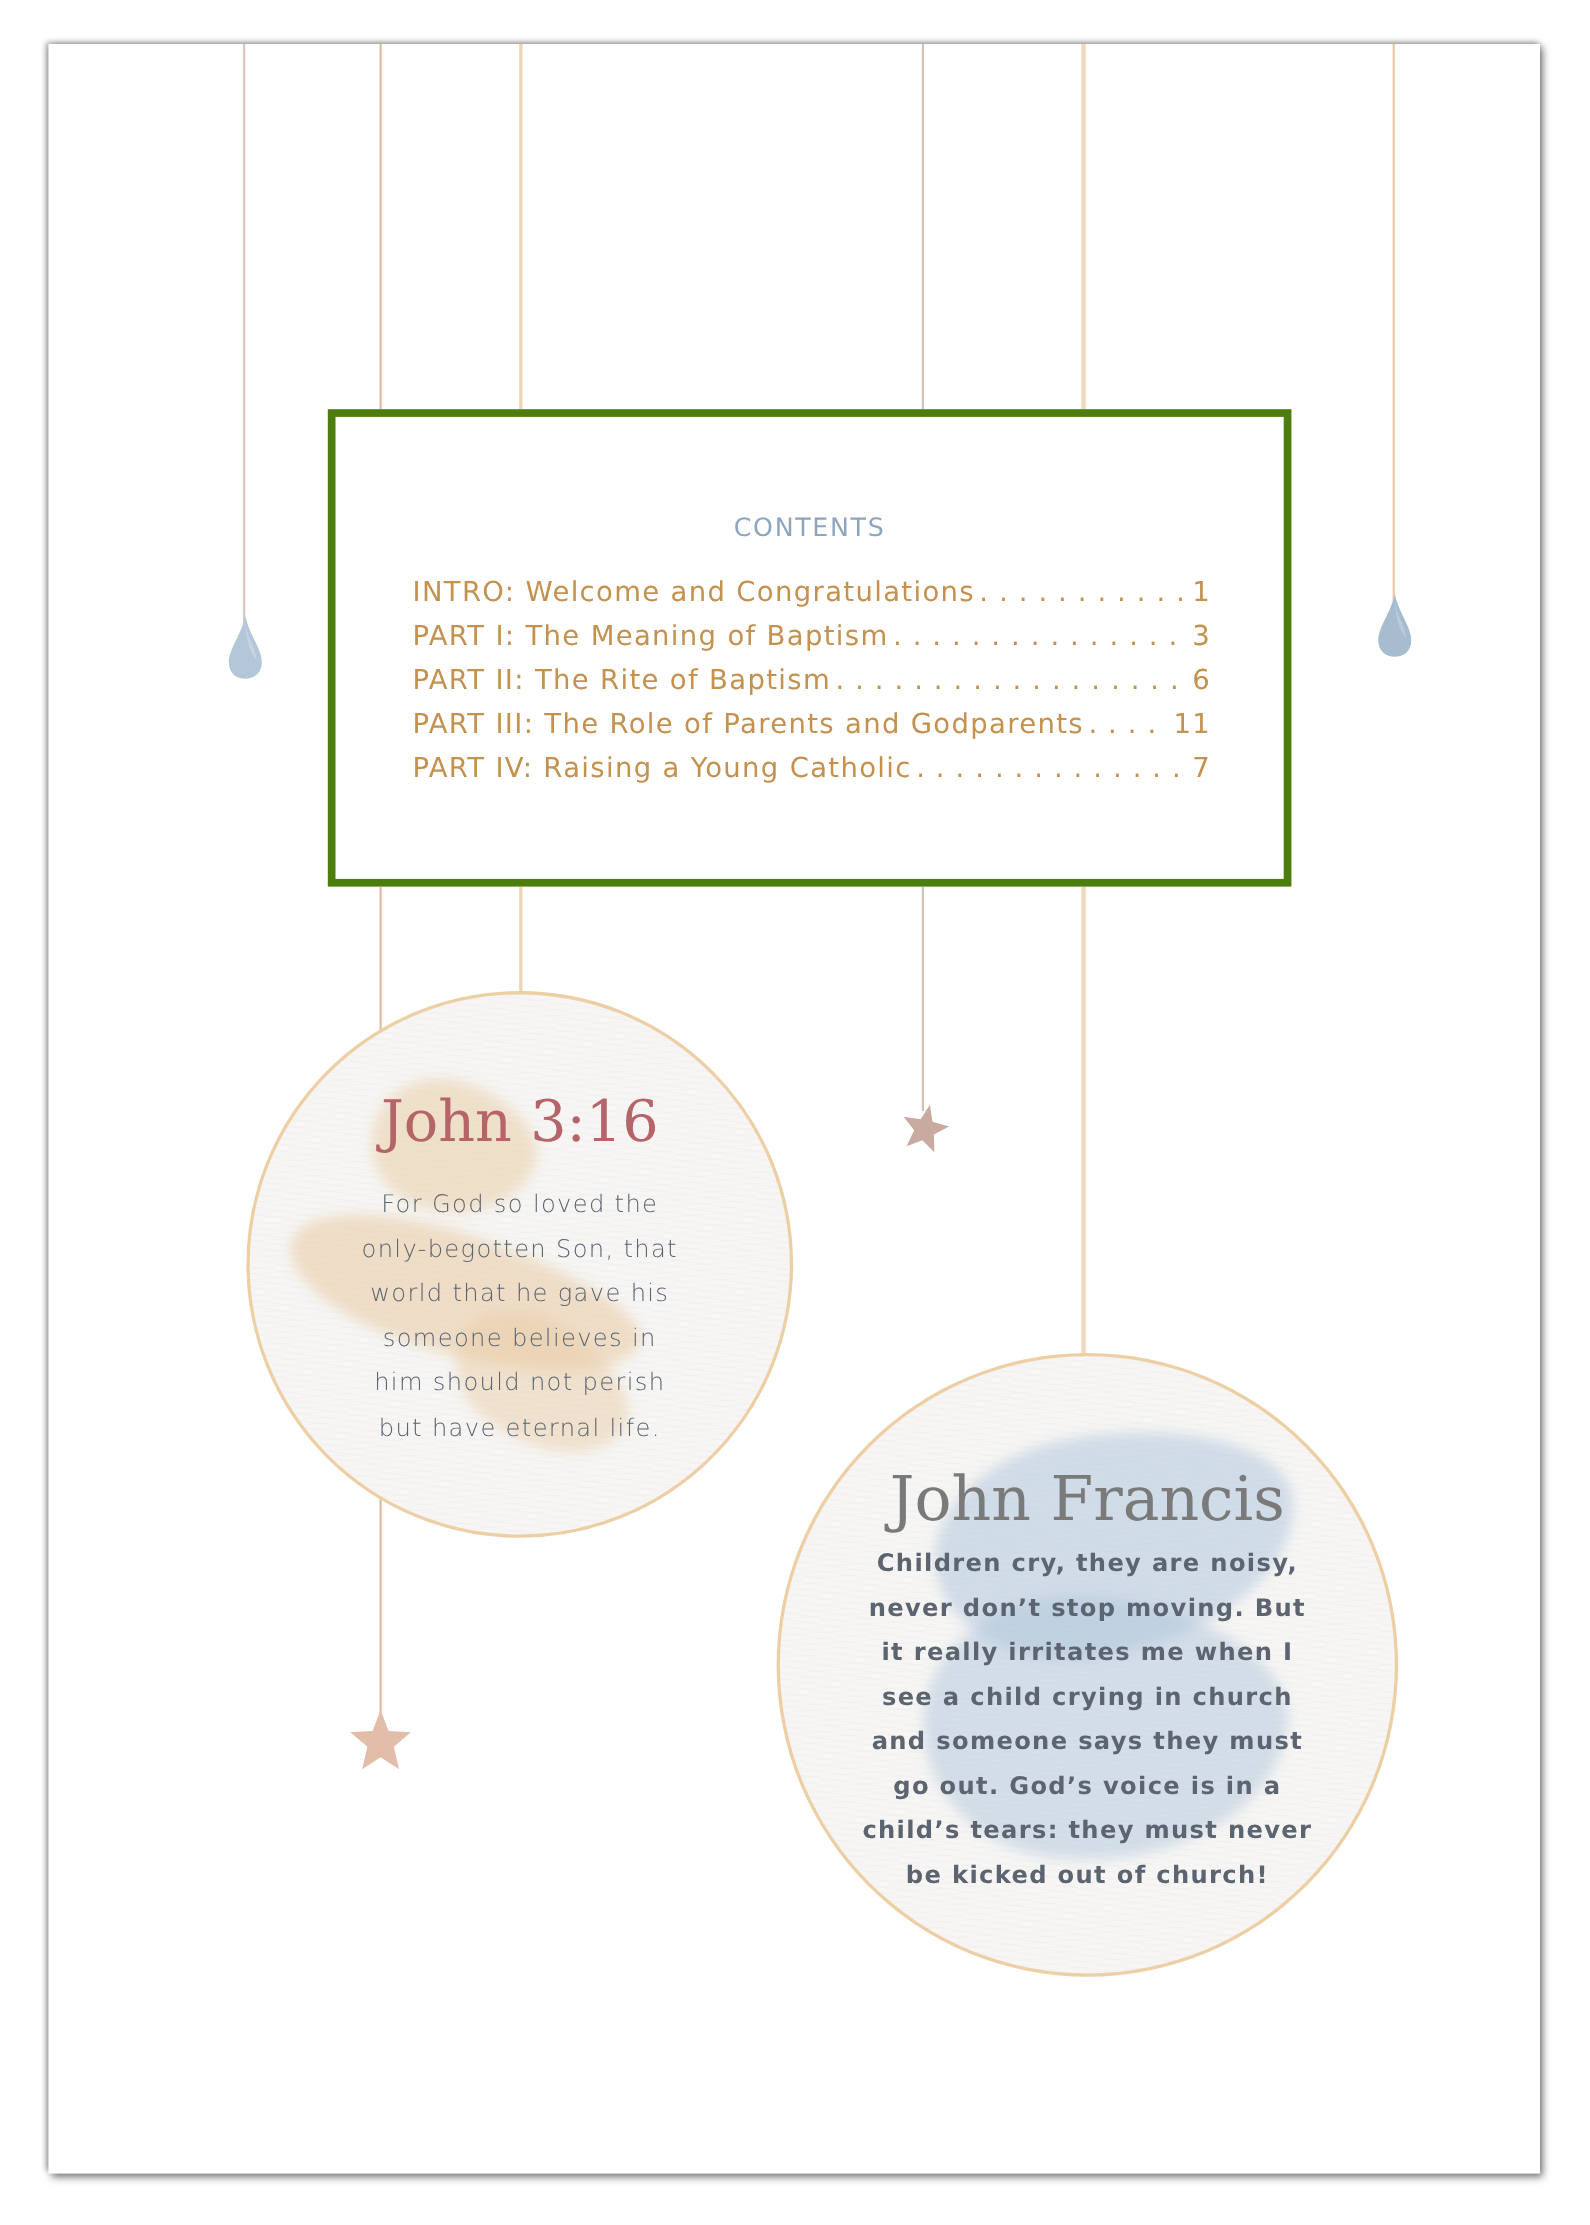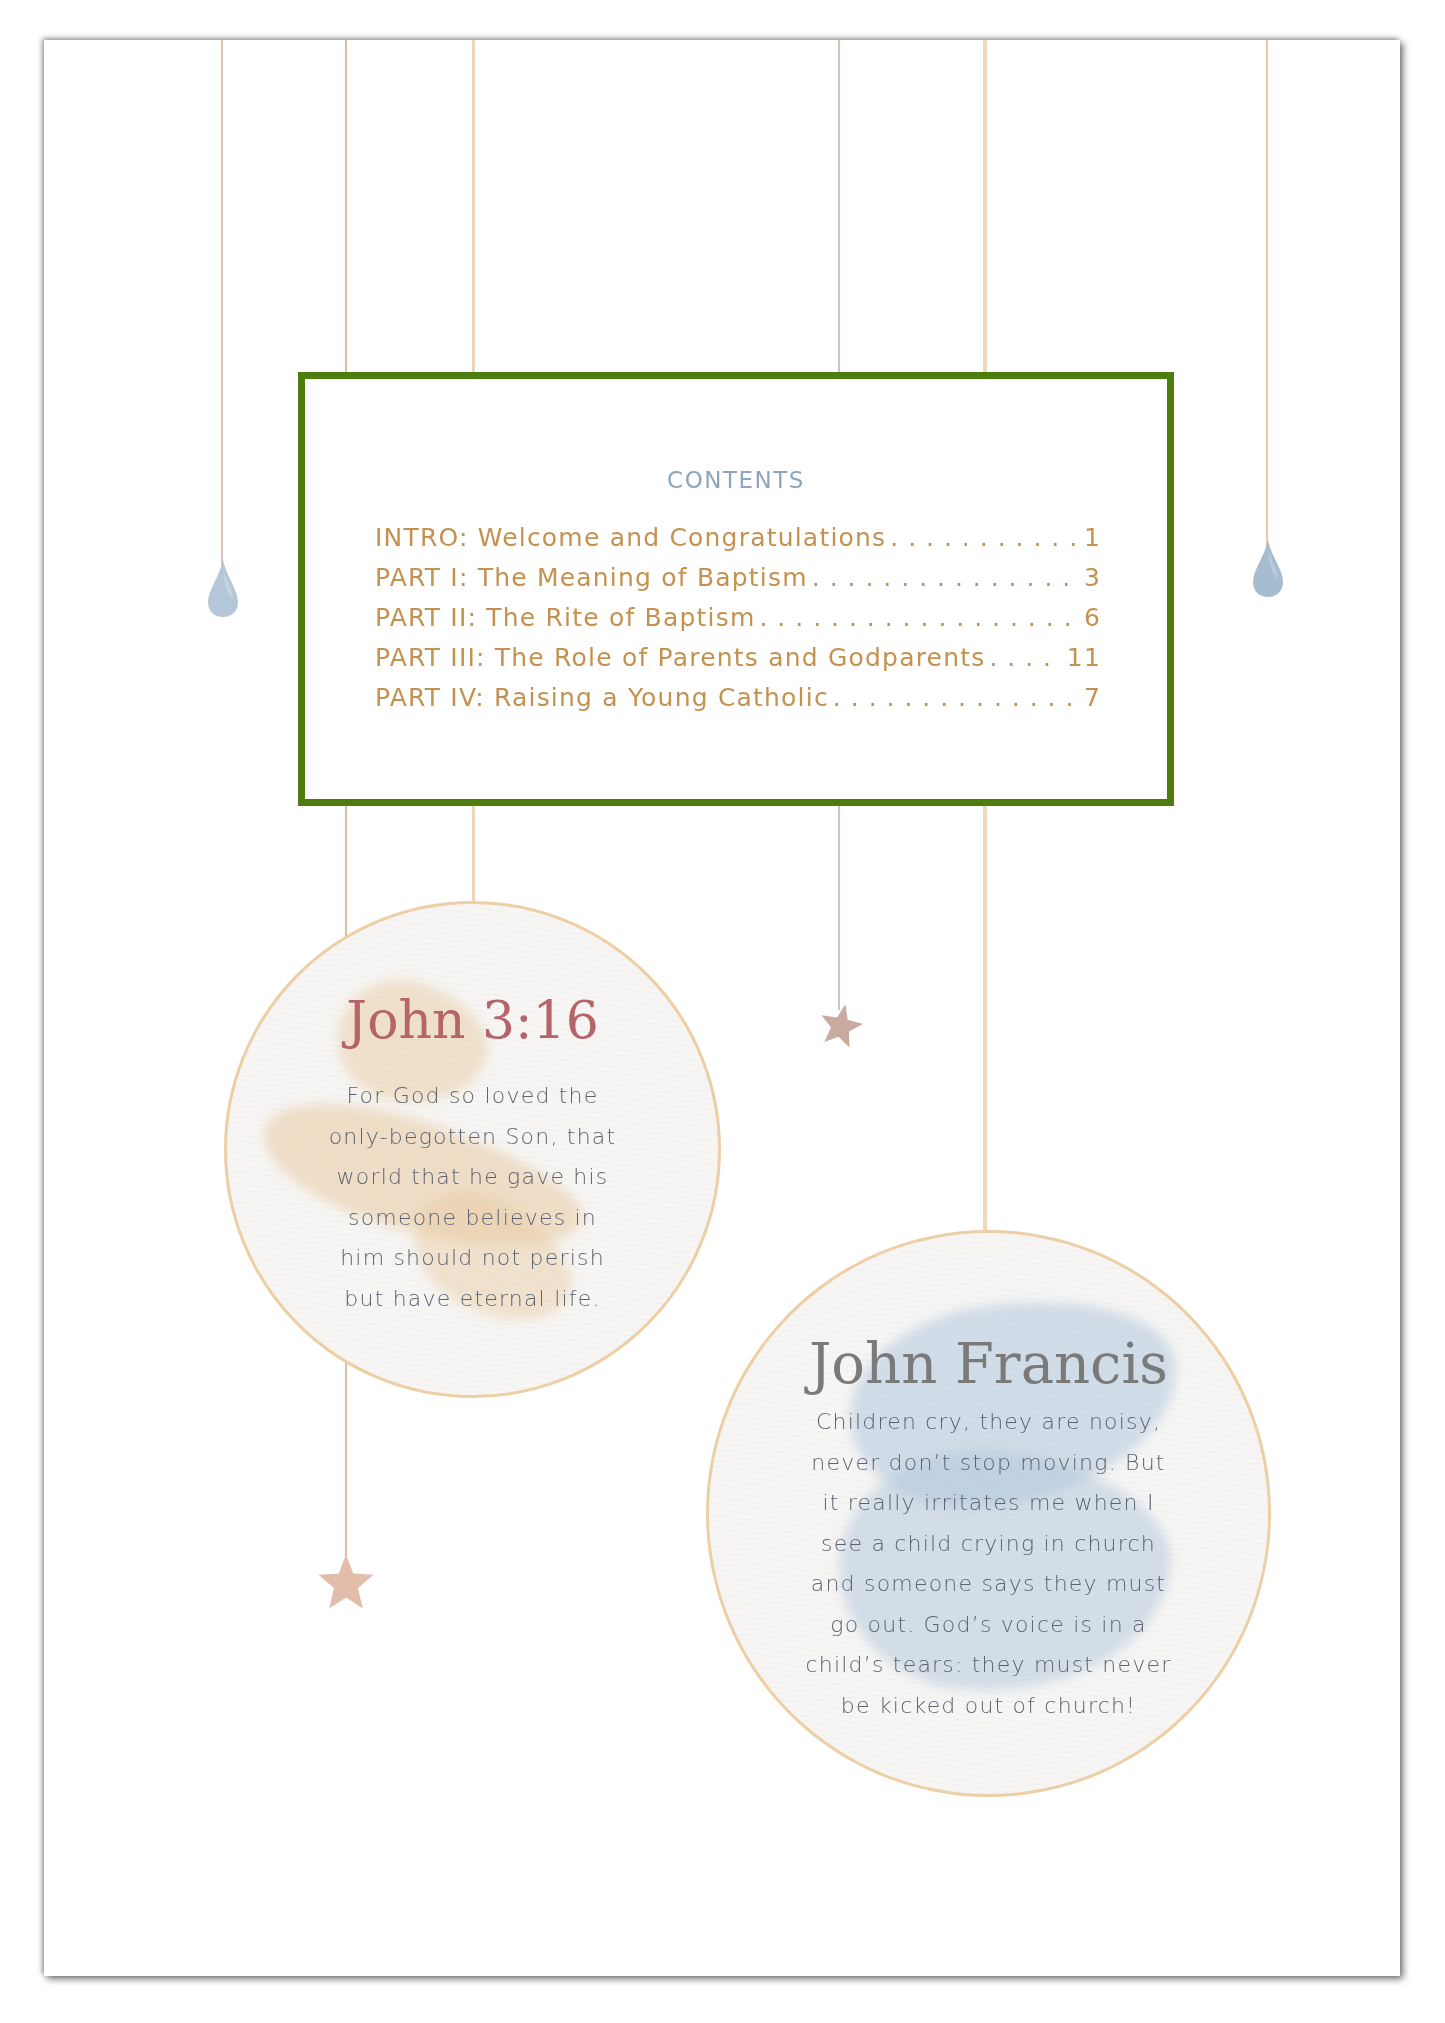--- a/index.html
+++ b/index.html
@@ -128,21 +128,21 @@
       <div class="med-line">someone believes in</div>
       <div class="med-line">him should not perish</div>
       <div class="med-line">but have eternal life.</div>
     </div>
   </div>
 
   <div class="medallion" style="left:662px; top:1190px; width:565px; height:567px;">
     <div class="wash" style="left:140px; top:70px; width:330px; height:200px; background:rgba(176,198,220,0.55); transform:rotate(-8deg);"></div>
     <div class="wash" style="left:130px; top:220px; width:330px; height:240px; background:rgba(176,198,220,0.5); transform:rotate(6deg);"></div>
     <div class="med-title" style="top:98px; font-size:56px; color:#7a7a7a;">John Francis</div>
-    <div class="med-body" style="top:176px;">
+    <div class="med-body" style="top:176px;font-weight:bold;">
       <div class="med-line">Children cry, they are noisy,</div>
       <div class="med-line">never don’t stop moving. But</div>
       <div class="med-line">it really irritates me when I</div>
       <div class="med-line">see a child crying in church</div>
       <div class="med-line">and someone says they must</div>
       <div class="med-line">go out. God’s voice is in a</div>
       <div class="med-line">child’s tears: they must never</div>
       <div class="med-line">be kicked out of church!</div>
     </div>
   </div>

